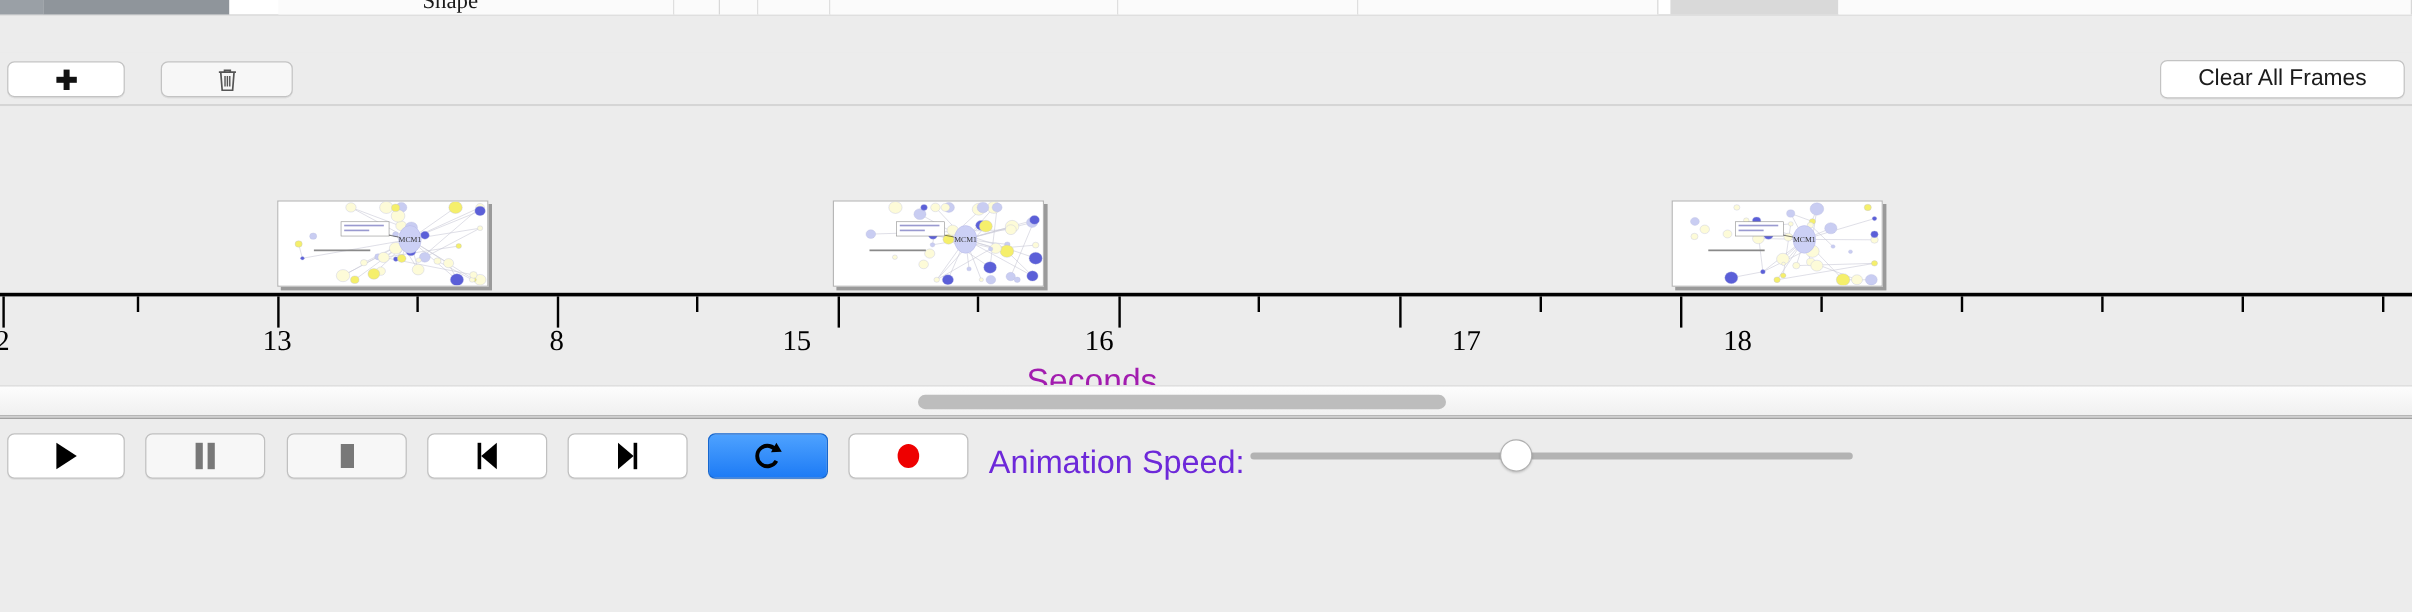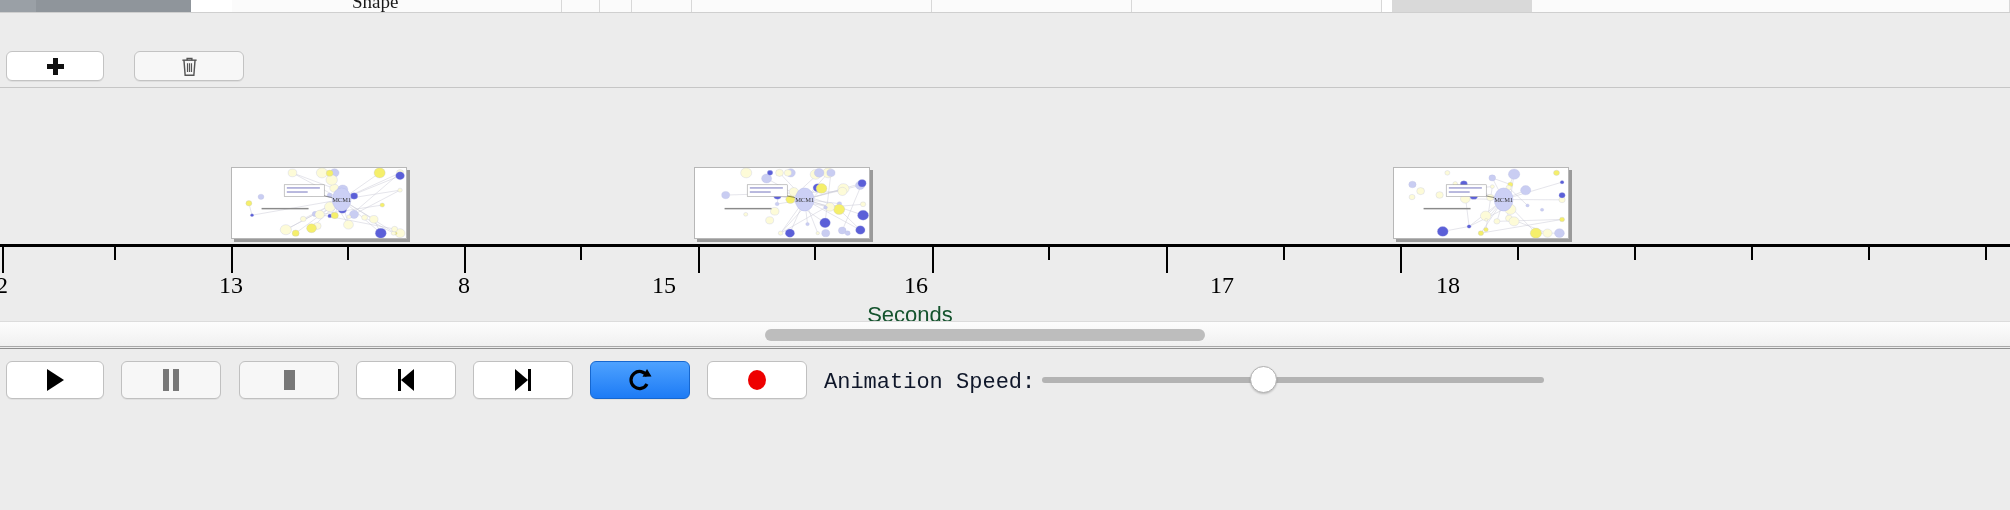--- a/index.html
+++ b/index.html
@@ -106,21 +106,21 @@
   .tick.minor{ height:13px; }
   .tick-label{
     position:absolute; top:28px;
     font-family:"Liberation Serif", serif;
     font-size:24px; color:#000;
     transform:translateX(-50%);
     white-space:nowrap;
   }
   .axis-title-pos{
     position:absolute; top:58px;
-    font-size:22px; color:#14532d;
+    font-size:28px; color:#a21caf;
     transform:translateX(-50%);
     font-family:"Liberation Sans", sans-serif;
   }
 
   
   .hscroll{
     position:absolute; top:321px; left:0; width:2010px; height:26px;
     background:linear-gradient(to bottom,#fdfdfd 0%,#f0f0f0 100%);
     border-top:1px solid #dcdcdc;
     border-bottom:1px solid #a8a8a8;
@@ -150,22 +150,22 @@
   #play-button      { left:6px;   width:98px; }
   #pause-button     { left:121px; width:100px; }
   #stop-button      { left:239px; width:100px; }
   #skip-start-button{ left:356px; width:100px; }
   #skip-end-button  { left:473px; width:100px; }
   #loop-button      { left:590px; width:100px; }
   #record-button    { left:707px; width:100px; }
 
   .speed-label{
     position:absolute; left:824px; top:21px;
-    font-size:22px; color:#0f172a;
-    font-family:Liberation Mono, monospace;
+    font-size:27px; color:#6d28d9;
+    font-family:Liberation Sans, sans-serif;
     white-space:nowrap;
   }
   .speed-slider{
     position:absolute; left:1042px; top:28px; width:502px; height:6px;
   }
   .speed-track{
     position:absolute; left:0; top:0; width:502px; height:6px;
     background:#b3b3b3; border-radius:3px;
   }
   .speed-thumb{
@@ -201,20 +201,23 @@
     </div>
     <div class="btn flat" id="delete-frame-button">
       <span class="trash-icon">
         <svg viewBox="0 0 24 26" width="19" height="21">
           <path d="M3 5 H21" stroke="#555" stroke-width="1.8" fill="none"></path>
           <path d="M9 5 V3 H15 V5" stroke="#555" stroke-width="1.8" fill="none"></path>
           <path d="M5 5 L6.5 24 H17.5 L19 5" stroke="#555" stroke-width="1.8" fill="none"></path>
           <path d="M9.5 9 V20 M12 9 V20 M14.5 9 V20" stroke="#555" stroke-width="1.5" fill="none"></path>
         </svg>
       </span>
+    </div>
+    <div class="btn" id="clear-all-frames-button">
+      <span>Clear All Frames</span>
     </div>
   </div>
 
   <div class="timeline">
     <div class="frames-layer" id="frames-layer">
         <div class="frame-thumb" style="left: 231px;">
           <svg viewBox="0 0 176 72" preserveAspectRatio="none">
             <rect width="176" height="72" fill="#ffffff"></rect>
             <g stroke="#c9c9d6" stroke-width="0.5" fill="none">
               <line x1="110.88" y1="32.4" x2="80.65675249881602" y2="25.277768572971425"></line>

